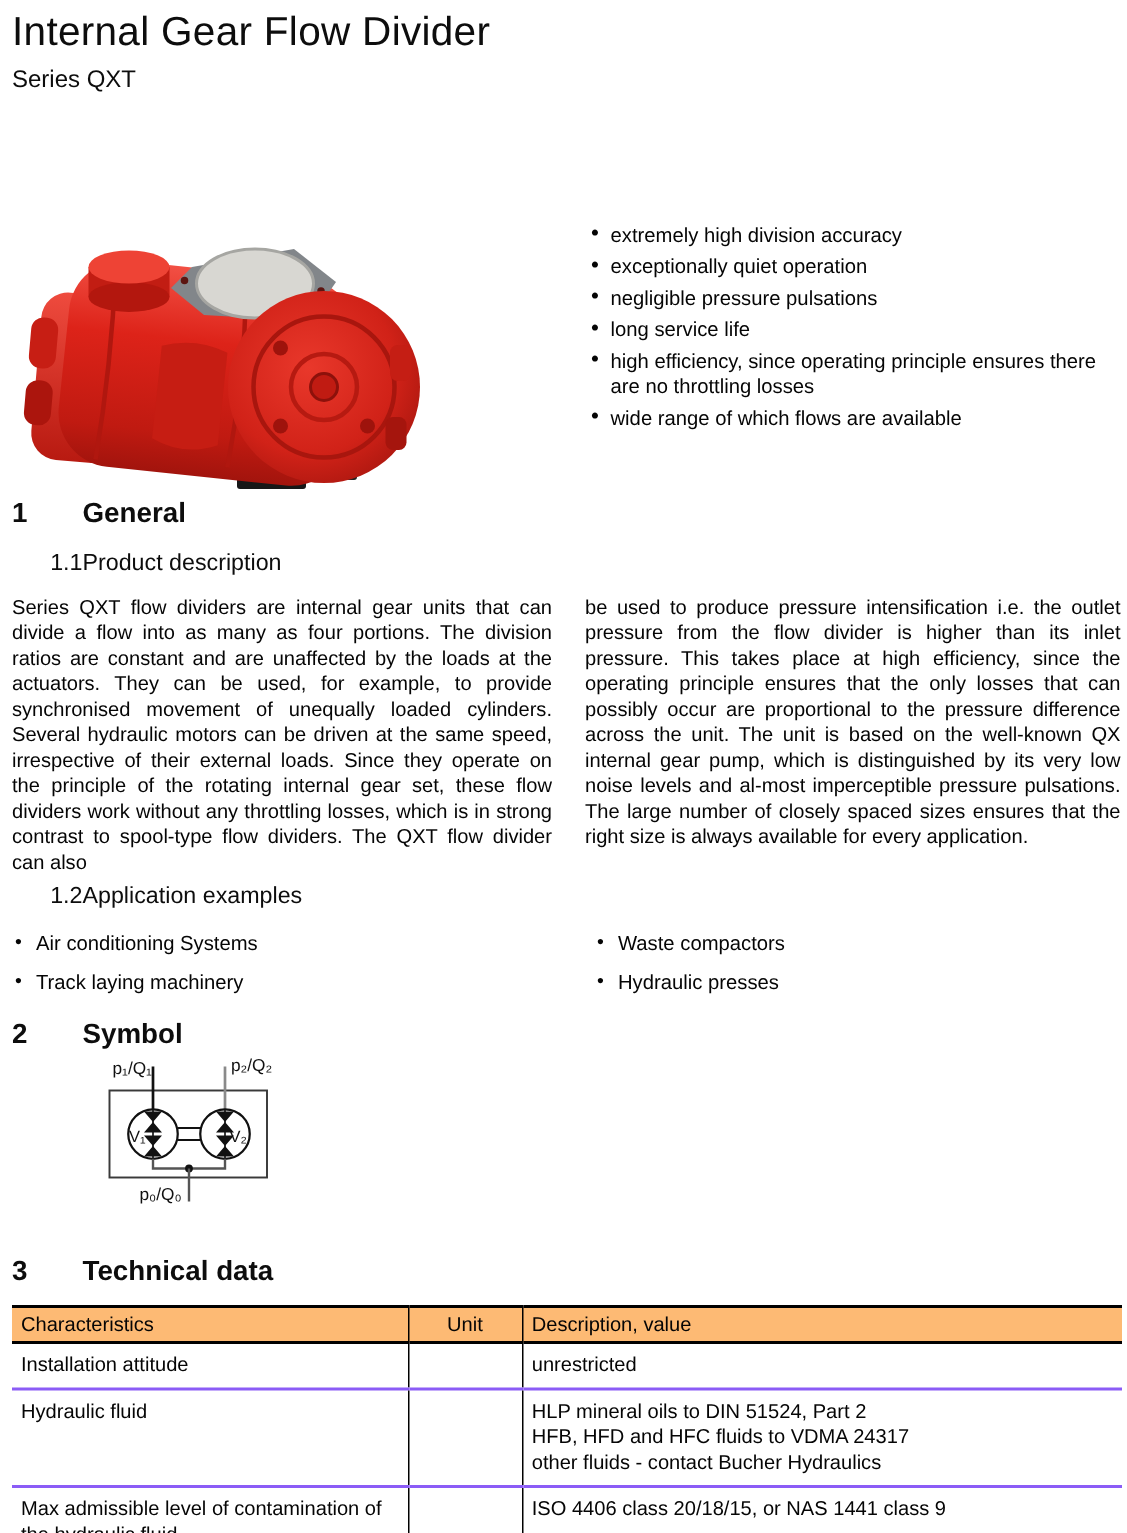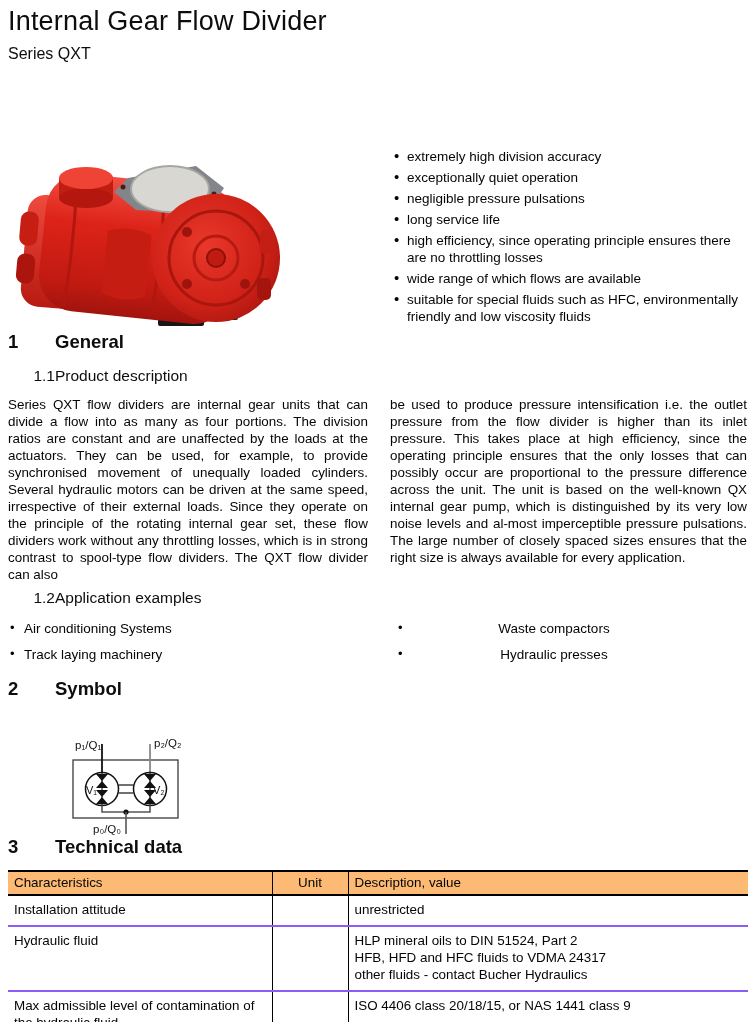--- a/index.html
+++ b/index.html
@@ -32,24 +32,24 @@
   .sec-h3 { position: absolute; left: 8px; font-size: 15.5px; font-weight: 400; color: #0d0d0d; text-align: right; }
   .sec-num { display: inline-block; width: 47px; }
   .body-col {
     position: absolute; top: 396px; width: 360px;
     font-size: 13.4px; line-height: 17px; text-align: justify; color: #050505;
   }
   .body-col.left { left: 8px; }
   .body-col.right { left: 390px; width: 357px; }
   .app-list { position: absolute; top: 621px; list-style: none; font-size: 13.5px; color: #050505; }
   .app-list.left { left: 8px; width: 300px; }
-  .app-list.right { left: 396px; width: 300px; text-align: center; }
+  .app-list.right { left: 396px; width: 300px; }
   .app-list li { position: relative; padding-left: 16px; margin-bottom: 11px; }
   .app-list li::before { content: "\2022"; position: absolute; left: 2px; top: -1px; font-size: 13px; }
-  .symbol-figure { position: absolute; left: 55px; top: 736px; width: 170px; height: 110px; }
+  .symbol-figure { position: absolute; left: 55px; top: 703px; width: 170px; height: 110px; }
   .tech-table {
     position: absolute; left: 8px; top: 870px; width: 740px;
     border-collapse: collapse; table-layout: fixed;
     font-size: 13.4px; color: #050505;
   }
   .tech-table col.c1 { width: 264px; }
   .tech-table col.c2 { width: 76px; }
   .tech-table col.c3 { width: 400px; }
   .tech-table th {
     background: #fdba74; text-align: left; font-weight: 400;
@@ -134,21 +134,20 @@
     </svg>
   </div>
 
   <ul class="features">
       <li>extremely high division accuracy</li>
       <li>exceptionally quiet operation</li>
       <li>negligible pressure pulsations</li>
       <li>long service life</li>
       <li>high efficiency, since operating principle ensures there are no throttling losses</li>
       <li>wide range of which flows are available</li>
-      <li>suitable for special fluids such as HFC, environmentally friendly and low viscosity fluids</li>
     </ul>
 
   <div class="sec-h2" style="top:331px">
     <span class="sec-num">1</span><span>General</span>
   </div>
 
   <div class="sec-h3" style="top:367px">
     <span class="sec-num">1.1</span><span>Product description</span>
   </div>
   <div class="body-col left">Series QXT flow dividers are internal gear units that can divide a flow into as many as four portions. The division ratios are constant and are unaffected by the loads at the actuators. They can be used, for example, to provide synchronised movement of unequally loaded cylinders. Several hydraulic motors can be driven at the same speed, irrespective of their external loads. Since they operate on the principle of the rotating internal gear set, these flow dividers work without any throttling losses, which is in strong contrast to spool-type flow dividers. The QXT flow divider can also</div>

